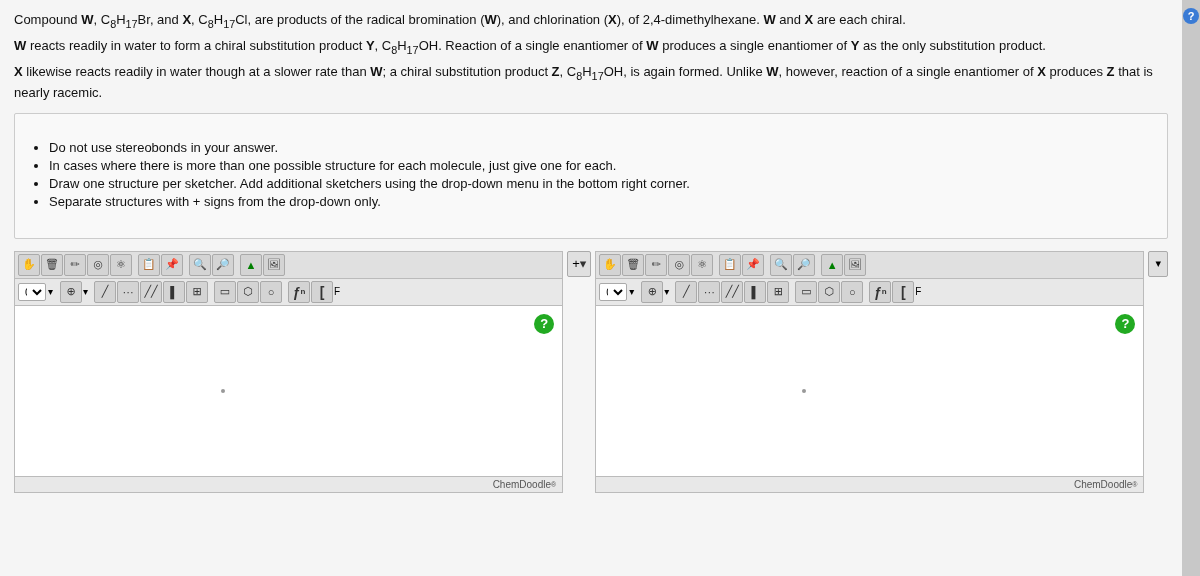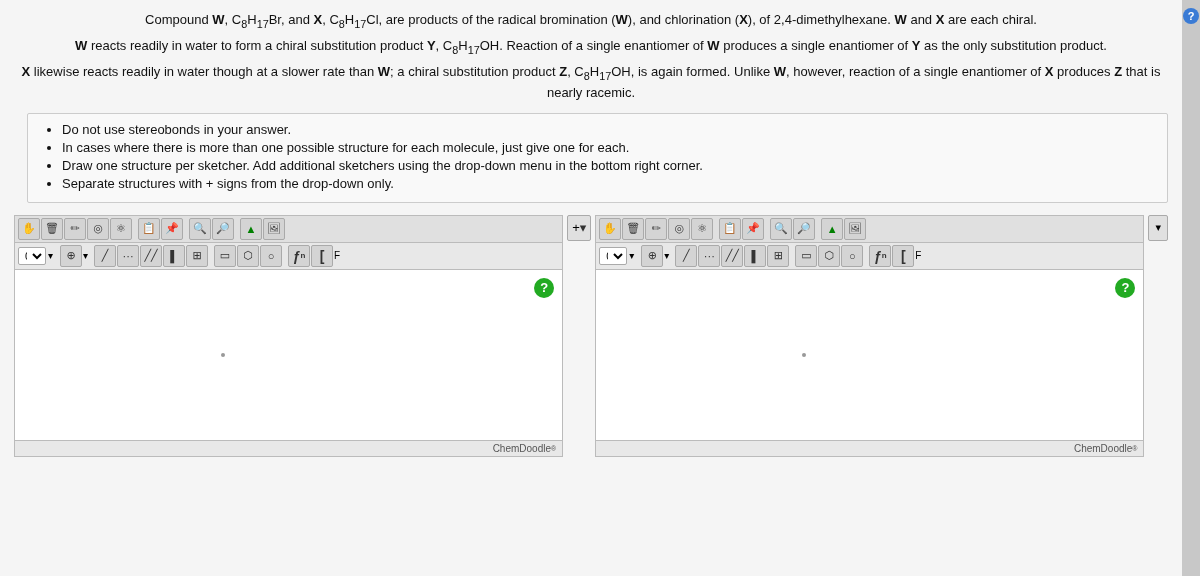--- a/index.html
+++ b/index.html
@@ -40,29 +40,27 @@
       border: none;
     }
     .problem-text {
       font-size: 13px;
       line-height: 1.5;
       margin-bottom: 10px;
       color: #111;
     }
     .problem-text p {
       margin-bottom: 4px;
-      text-align: center;
     }
     .instructions-box {
       border: 1px solid #ccc;
       background: #f9f9f9;
-      padding: 8px 16px;
+      padding: 26px 16px;
       margin-bottom: 12px;
       border-radius: 2px;
-      margin-left: 13px;
     }
     .instructions-box ul {
       list-style: disc;
       padding-left: 18px;
     }
     .instructions-box li {
       margin-bottom: 3px;
       font-size: 13px;
       color: #111;
     }

